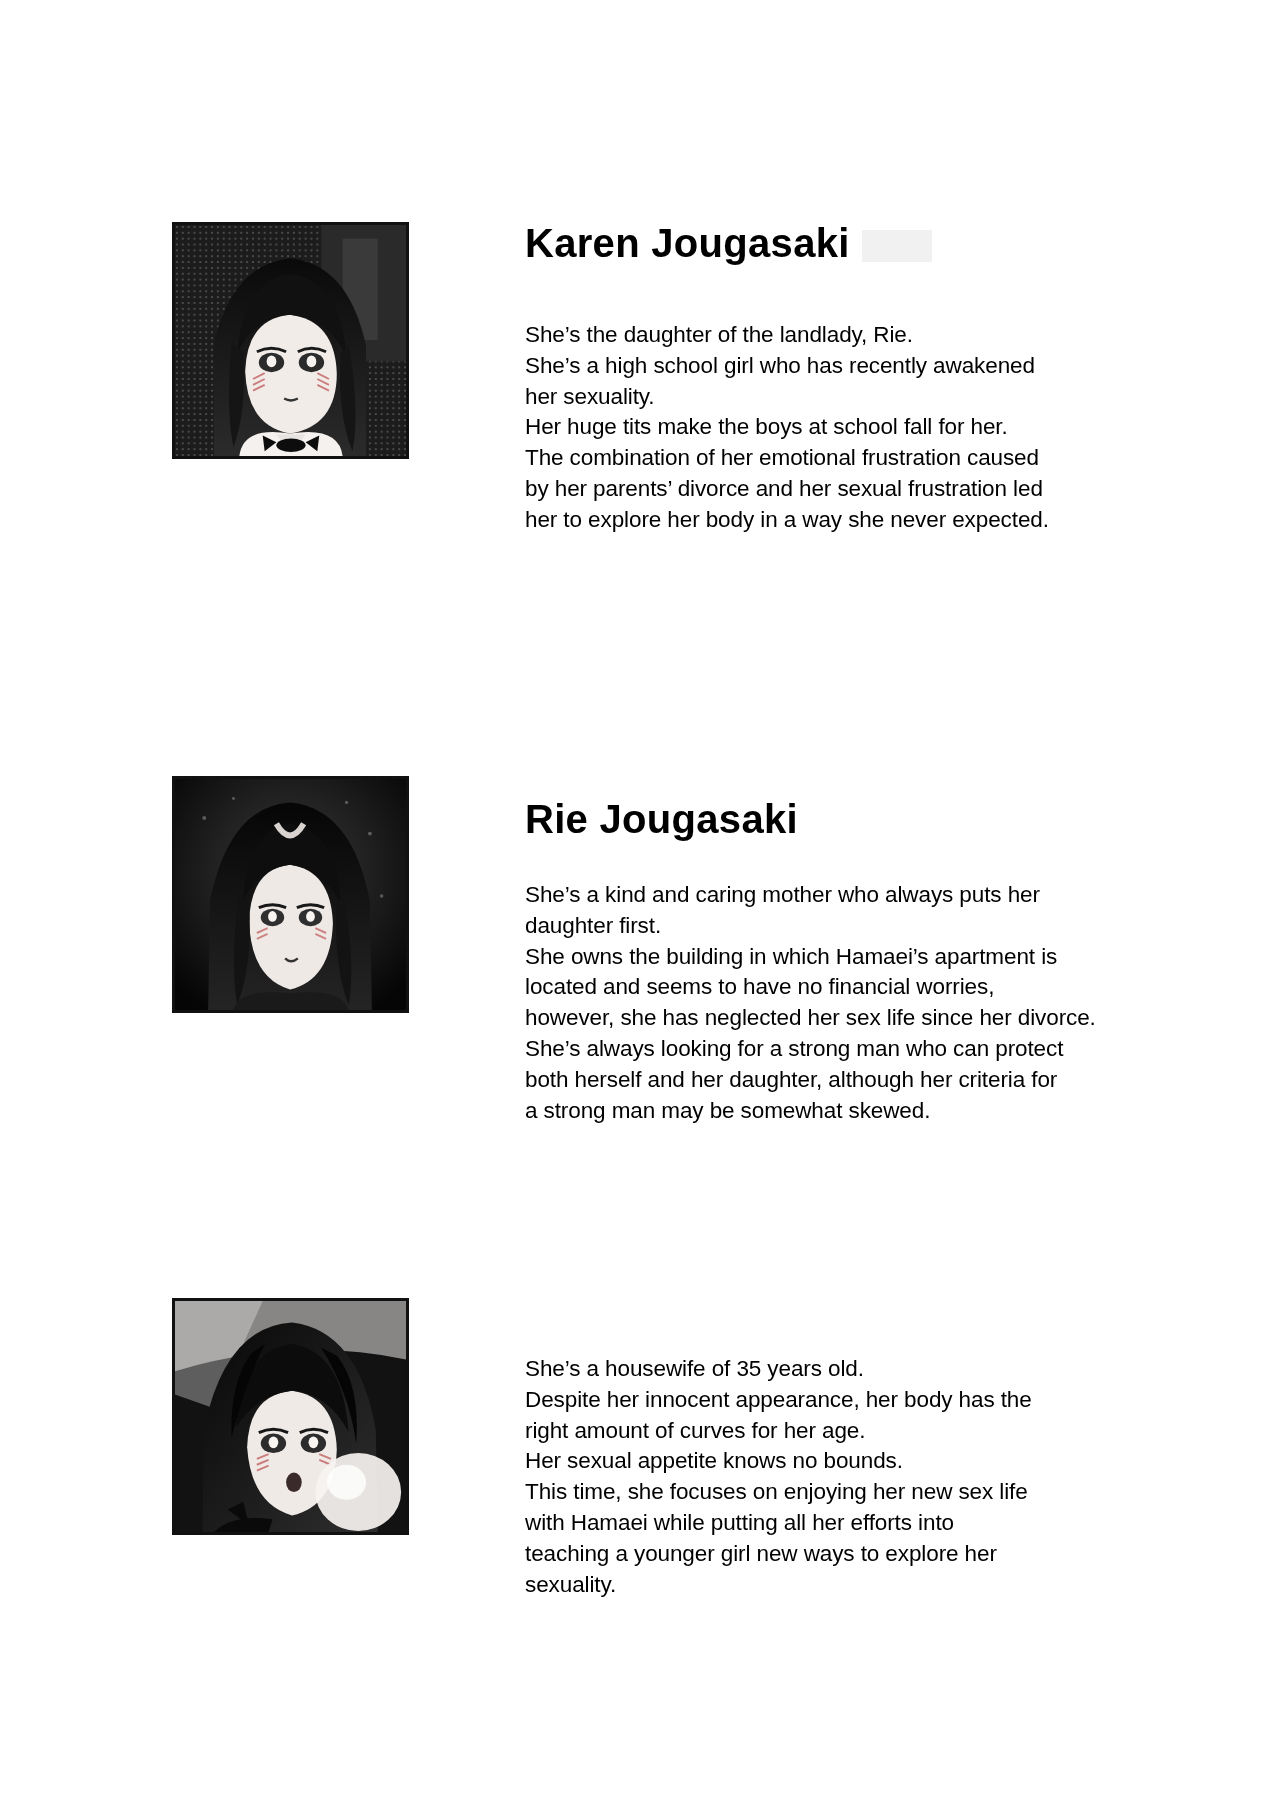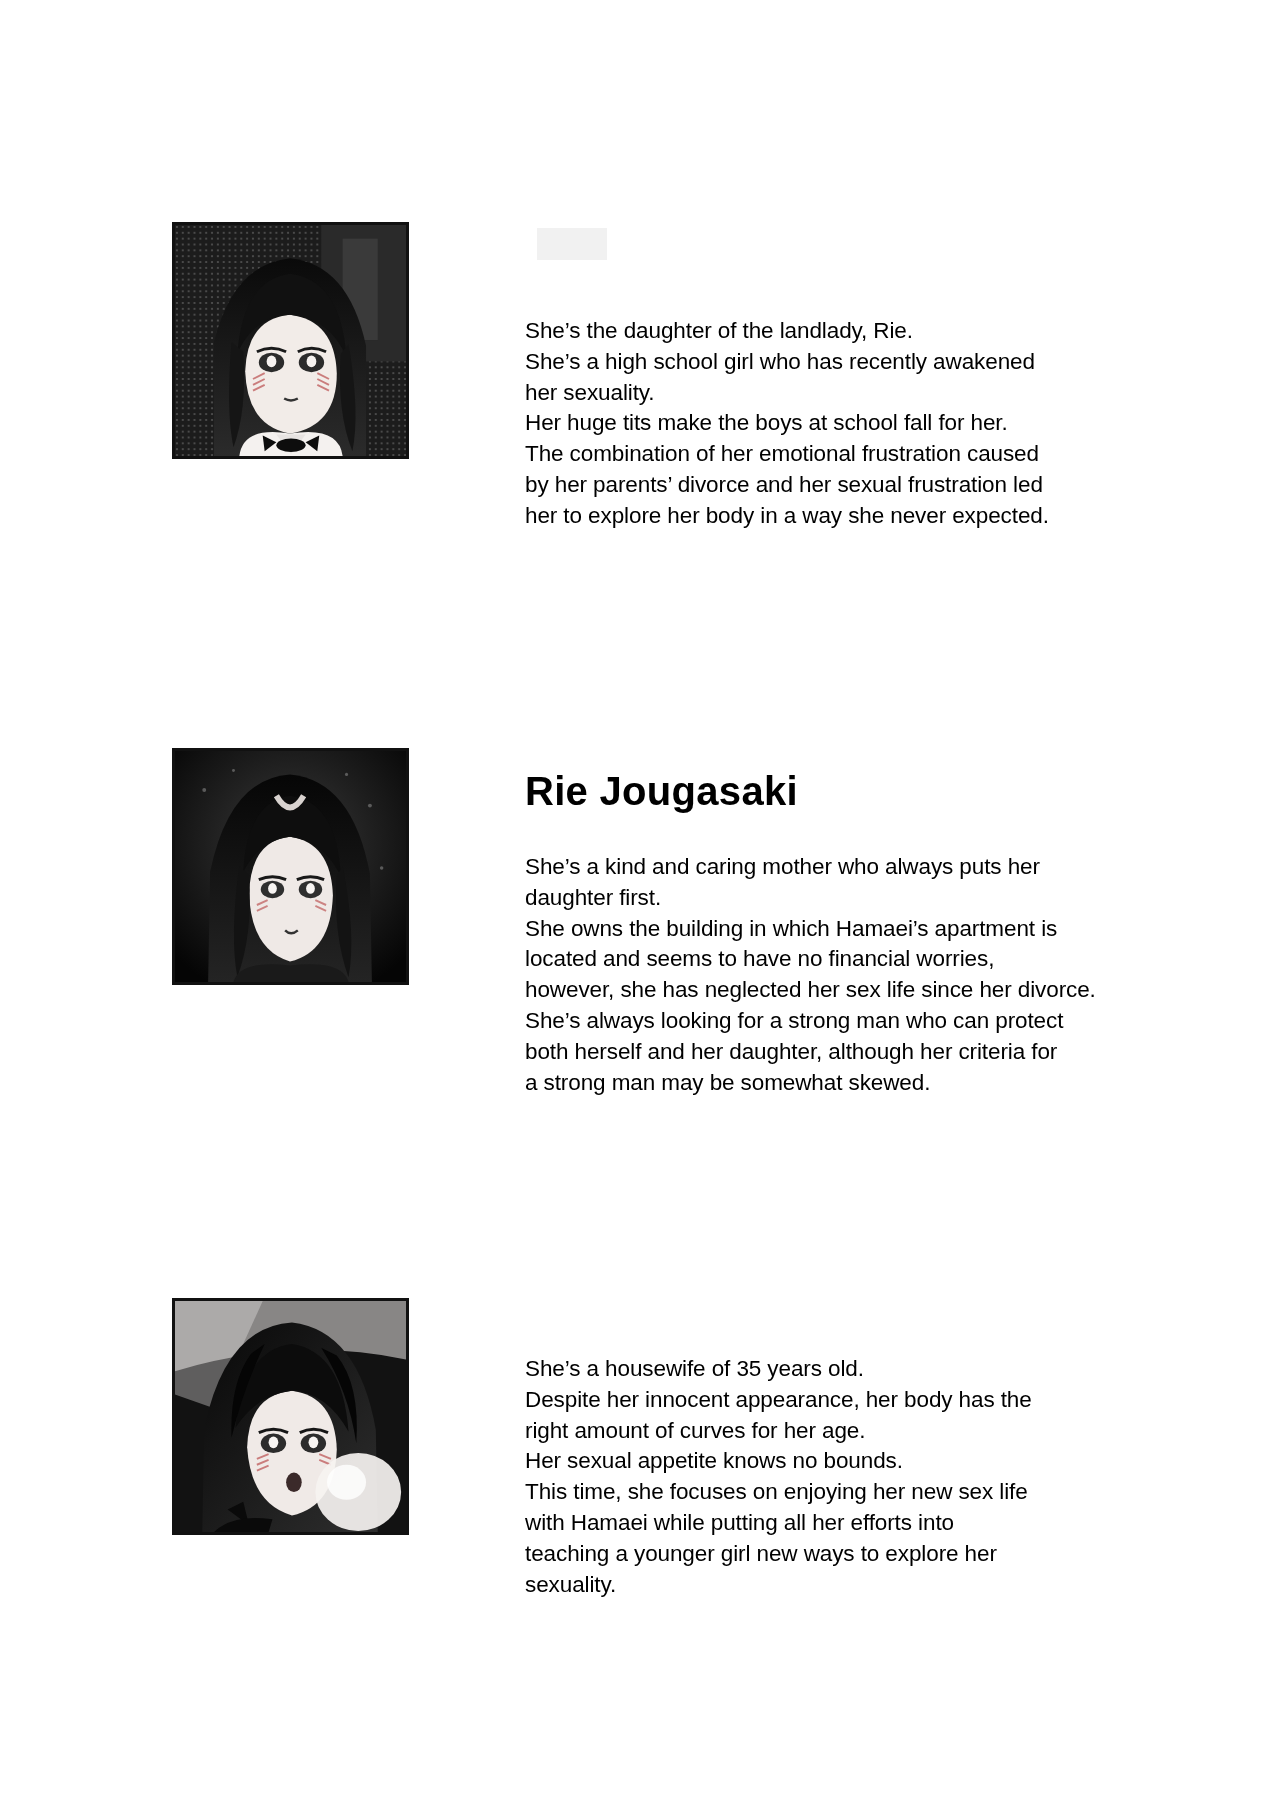--- a/index.html
+++ b/index.html
@@ -70,21 +70,21 @@
     font-weight: 400;
     line-height: 1.37;
     letter-spacing: -0.1px;
     white-space: pre-line;
   }
   
   #entry-karen { left: 172px; top: 222px; }
   #entry-karen .info { margin-top: 0px; }
   #entry-karen .char-desc { margin-top: 56px; }
 
-  #entry-rie { left: 172px; top: 748px; }
+  #entry-rie { left: 172px; top: 776px; }
   #entry-rie .info { margin-top: 22px; }
   #entry-rie .char-desc { margin-top: 40px; }
 
   #entry-chika { left: 172px; top: 1298px; }
   #entry-chika .info { margin-top: 14px; }
   #entry-chika .char-desc { margin-top: 42px; }
 </style>
 </head>
 <body>
 
@@ -128,20 +128,21 @@
         <path d="M112 178 Q119 182 126 178" stroke="#333" stroke-width="2.5" fill="none"></path>
         <path d="M66 237 Q70 206 118 214 Q168 206 172 237 Z" fill="#f4f1ef"></path>
         <path d="M104 215 L134 215 L119 235 Z" fill="#e8e4e2"></path>
         <ellipse cx="119" cy="226" rx="15" ry="7" fill="#0d0d0d"></ellipse>
         <path d="M104 223 L90 216 L92 232 Z" fill="#0d0d0d"></path>
         <path d="M134 223 L148 216 L146 232 Z" fill="#0d0d0d"></path>
       </svg>
     </div>
     <div class="info">
       <div class="name-row">
+        <h2 class="char-name">Karen Jougasaki</h2>
         <span class="name-redaction"></span>
       </div>
       <p class="char-desc">She’s the daughter of the landlady, Rie.
 She’s a high school girl who has recently awakened
 her sexuality.
 Her huge tits make the boys at school fall for her.
 The combination of her emotional frustration caused
 by her parents’ divorce and her sexual frustration led
 her to explore her body in a way she never expected.</p>
     </div>

